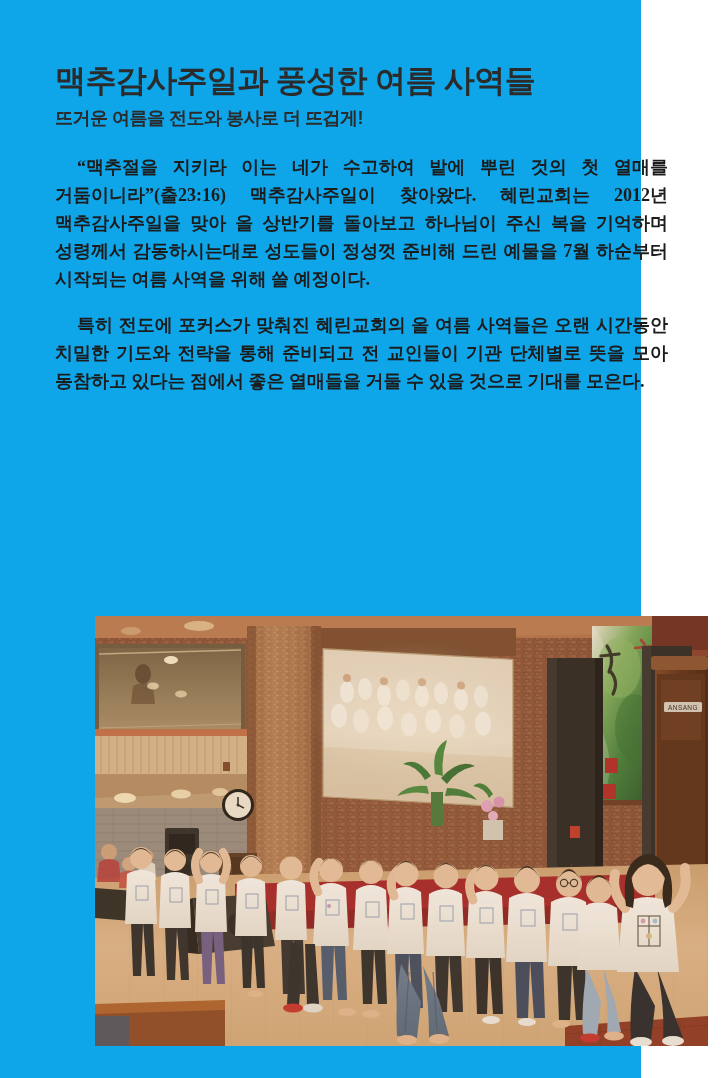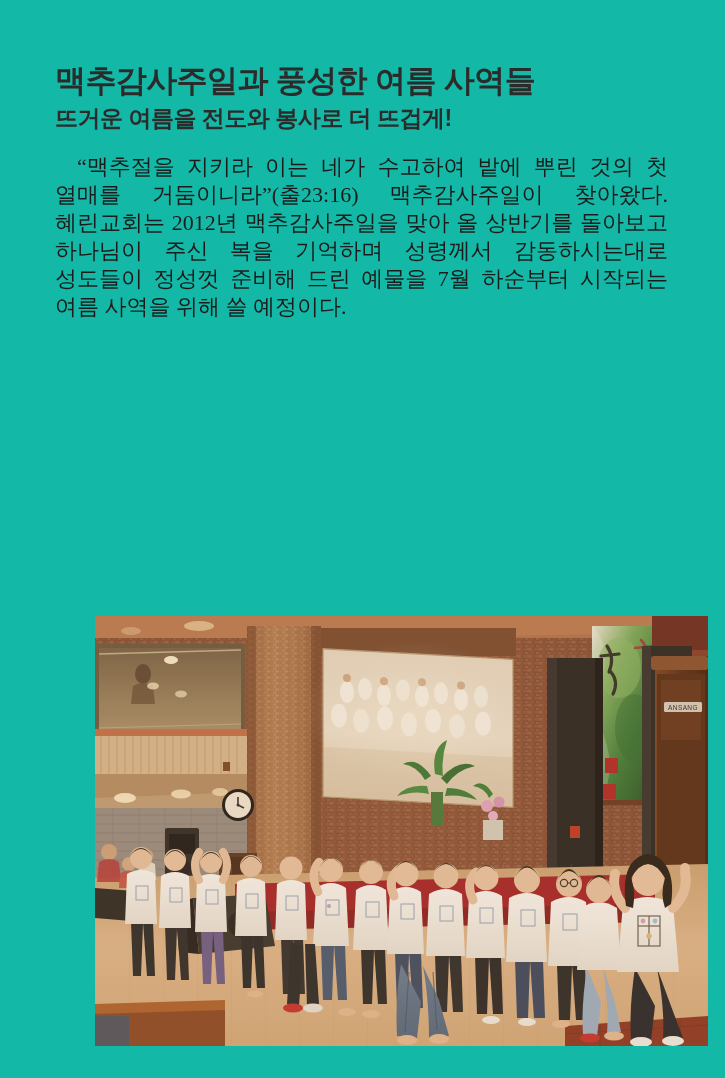--- a/index.html
+++ b/index.html
@@ -11,23 +11,23 @@
     width: 725px;
     height: 1078px;
     position: relative;
     overflow: hidden;
     font-family: "Liberation Serif", "DejaVu Serif", serif;
   }
 
   .page {
     position: absolute;
     left: 0; top: 0;
-    width: 725px;
+    width: 641px;
     height: 1078px;
-    background: #14b8a6;
+    background: #0ea5e9;
   }
 
   .content {
     position: absolute;
     left: 55px;
     top: 0;
     width: 613px;
   }
 
   
@@ -39,42 +39,43 @@
     font-weight: bold;
     font-size: 31px;
     line-height: 38px;
     color: #2b2b2b;
     letter-spacing: -0.6px;
     white-space: nowrap;
   }
   .headline-sub {
     font-family: "Liberation Sans", "DejaVu Sans", sans-serif;
     font-weight: bold;
-    font-size: 23px;
+    font-size: 18px;
     line-height: 30px;
     color: #2b2b2b;
     letter-spacing: -0.5px;
     margin-top: 3px;
     white-space: nowrap;
   }
 
   
   .article-body {
     margin-top: 20px;
   }
   .para {
     font-family: "Liberation Serif", "DejaVu Serif", serif;
-    font-size: 22px;
+    font-size: 18px;
     line-height: 28px;
     color: #1c1c1c;
     text-align: justify;
     text-justify: inter-character;
     text-indent: 22px;
     margin: 0 0 18px 0;
     word-break: keep-all;
+    font-weight: bold;
   }
   .para:last-child { margin-bottom: 0; }
 
   
   .photo-figure {
     position: absolute;
     left: 55px;
     top: 600px;
     width: 613px;
     height: 430px;
@@ -94,20 +95,21 @@
 
   <div class="content">
 
     <div class="headline-block">
       <div class="headline-main">맥추감사주일과 풍성한 여름 사역들</div>
       <div class="headline-sub">뜨거운 여름을 전도와 봉사로 더 뜨겁게!</div>
     </div>
 
     <div class="article-body">
       <p class="para">“맥추절을 지키라 이는 네가 수고하여 밭에 뿌린 것의 첫 열매를 거둠이니라”(출23:16) 맥추감사주일이 찾아왔다. 혜린교회는 2012년 맥추감사주일을 맞아 올 상반기를 돌아보고 하나님이 주신 복을 기억하며 성령께서 감동하시는대로 성도들이 정성껏 준비해 드린 예물을 7월 하순부터 시작되는 여름 사역을 위해 쓸 예정이다.</p>
+      <p class="para">특히 전도에 포커스가 맞춰진 혜린교회의 올 여름 사역들은 오랜 시간동안 치밀한 기도와 전략을 통해 준비되고 전 교인들이 기관 단체별로 뜻을 모아 동참하고 있다는 점에서 좋은 열매들을 거둘 수 있을 것으로 기대를 모은다.</p>
     </div>
 
   </div>
 
   <figure class="photo-figure">
     <div class="photo-frame">
       <svg class="photo-svg" viewBox="0 0 613 430" preserveAspectRatio="none">
         <defs>
           <linearGradient id="gCeil" x1="0" y1="0" x2="0" y2="1">
             <stop offset="0%" stop-color="#c4825a"></stop>

